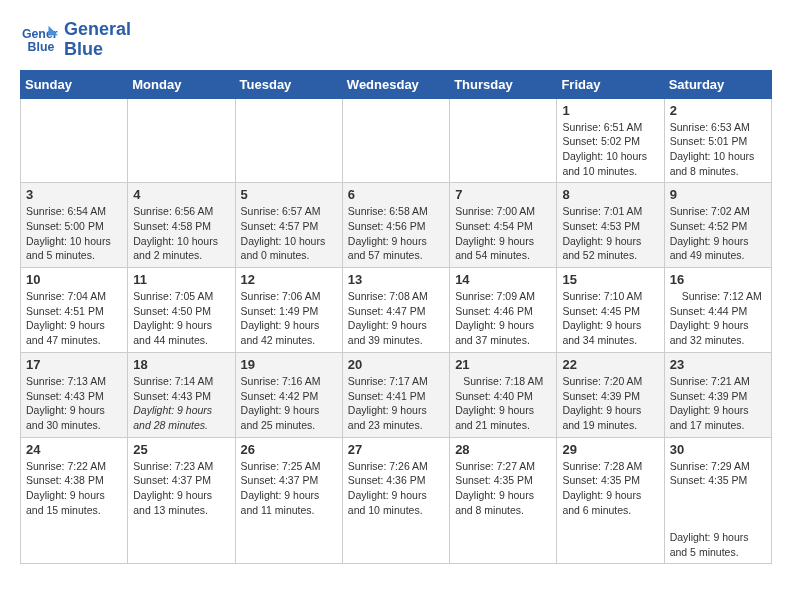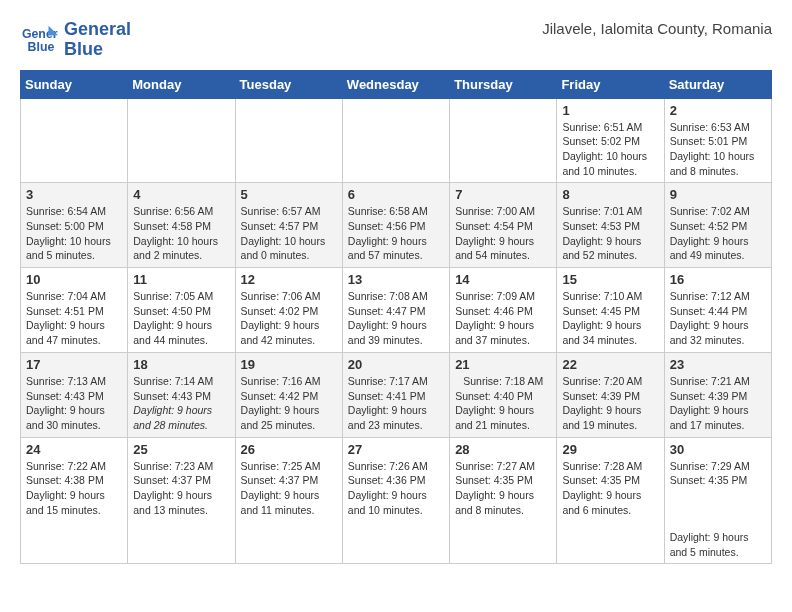--- a/index.html
+++ b/index.html
@@ -94,21 +94,20 @@
       <text x="2" y="18" font-size="13" font-weight="bold" fill="#2c5ea8" font-family="Arial">General</text>
       <text x="8" y="32" font-size="13" font-weight="bold" fill="#2c5ea8" font-family="Arial">Blue</text>
       <polygon points="30,5 40,15 30,15" fill="#4a90d9"></polygon>
     </svg>
     <div class="logo-text">
       <span>General</span>
       <span>Blue</span>
     </div>
   </div>
   <div class="title-area">
-    <div class="location-title">Jilavele, Ialomita County, Romania</div>
   </div>
 </div>
 
 <table>
   <thead>
     <tr id="header-row">
         <th>Sunday</th>
         <th>Monday</th>
         <th>Tuesday</th>
         <th>Wednesday</th>
@@ -190,21 +189,21 @@
         </td>
         <td>
           <span class="day-number">11</span>
           <span style="display: block; line-height: 1.4;">Sunrise: 7:05 AM</span>
           <span style="display: block; line-height: 1.4;">Sunset: 4:50 PM</span>
           <span style="display: block; line-height: 1.4;">Daylight: 9 hours and 44 minutes.</span>
         </td>
         <td>
           <span class="day-number">12</span>
           <span style="display: block; line-height: 1.4;">Sunrise: 7:06 AM</span>
-          <span style="display: block; line-height: 1.4;">Sunset: 4:02 PM</span>
+          <span style="display: block; line-height: 1.4;">Sunset: 1:49 PM</span>
           <span style="display: block; line-height: 1.4;">Daylight: 9 hours and 42 minutes.</span>
         </td>
         <td>
           <span class="day-number">13</span>
           <span style="display: block; line-height: 1.4;">Sunrise: 7:08 AM</span>
           <span style="display: block; line-height: 1.4;">Sunset: 4:47 PM</span>
           <span style="display: block; line-height: 1.4;">Daylight: 9 hours and 39 minutes.</span>
         </td>
         <td>
           <span class="day-number">14</span>
@@ -213,21 +212,21 @@
           <span style="display: block; line-height: 1.4;">Daylight: 9 hours and 37 minutes.</span>
         </td>
         <td>
           <span class="day-number">15</span>
           <span style="display: block; line-height: 1.4;">Sunrise: 7:10 AM</span>
           <span style="display: block; line-height: 1.4;">Sunset: 4:45 PM</span>
           <span style="display: block; line-height: 1.4;">Daylight: 9 hours and 34 minutes.</span>
         </td>
         <td>
           <span class="day-number">16</span>
-          <span style="display: block; line-height: 1.4;">Sunrise: 7:12 AM</span>
+          <span style="display: block; line-height: 1.4; margin-left: 12px;">Sunrise: 7:12 AM</span>
           <span style="display: block; line-height: 1.4;">Sunset: 4:44 PM</span>
           <span style="display: block; line-height: 1.4;">Daylight: 9 hours and 32 minutes.</span>
         </td>
       </tr>
       <tr>
         <td>
           <span class="day-number">17</span>
           <span style="display: block; line-height: 1.4;">Sunrise: 7:13 AM</span>
           <span style="display: block; line-height: 1.4;">Sunset: 4:43 PM</span>
           <span style="display: block; line-height: 1.4;">Daylight: 9 hours and 30 minutes.</span>

